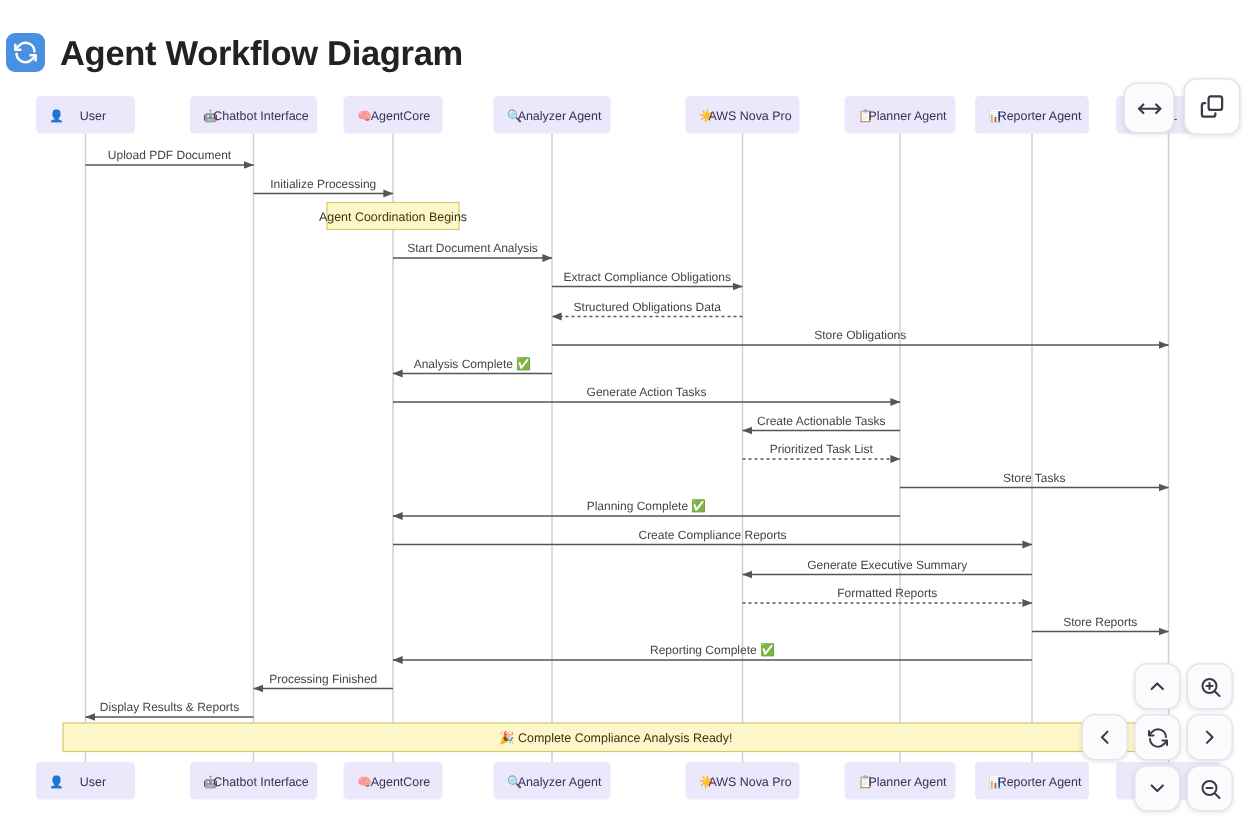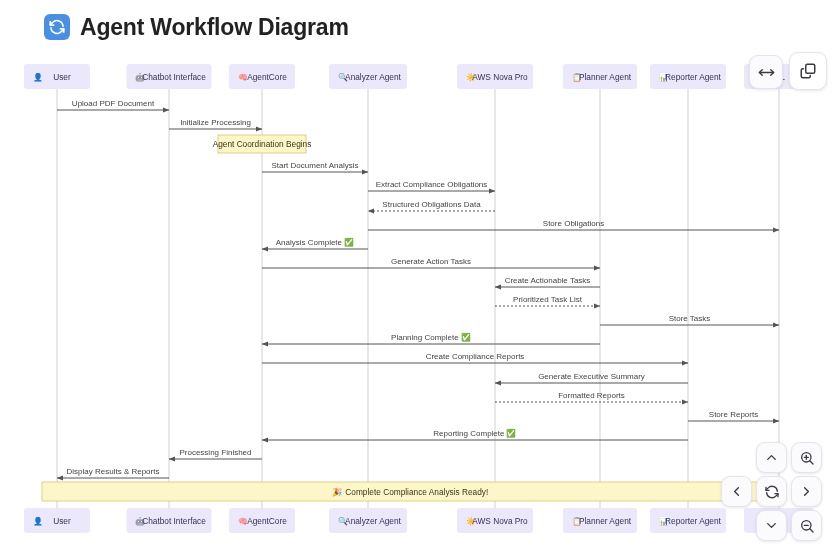--- a/index.html
+++ b/index.html
@@ -5,21 +5,21 @@
   * { box-sizing: border-box; }
   html, body { margin:0; padding:0; }
   body {
     width: 838px; height: 552px;
     background: #ffffff;
     font-family: "Liberation Sans", sans-serif;
     overflow: hidden;
     position: relative;
   }
   
-  #header { display:flex; align-items:center; gap:10px; padding:12px 0 0 4px; height:42px;margin-left:40px; }
+  #header { display:flex; gap:10px; padding:22px 0 0 4px; height:42px; }
   #app-icon {
     width:26px; height:26px; border-radius:6px;
     background:#4a90e2; position:relative; flex:none;
     display:flex; align-items:center; justify-content:center;
   }
   #app-icon svg { width:18px; height:18px; display:block; }
   #page-title { font-size:23px; font-weight:600; color:#222; letter-spacing:-0.2px; }
 
   
   #canvas { position:absolute; left:0; top:44px; width:838px; height:508px; }

